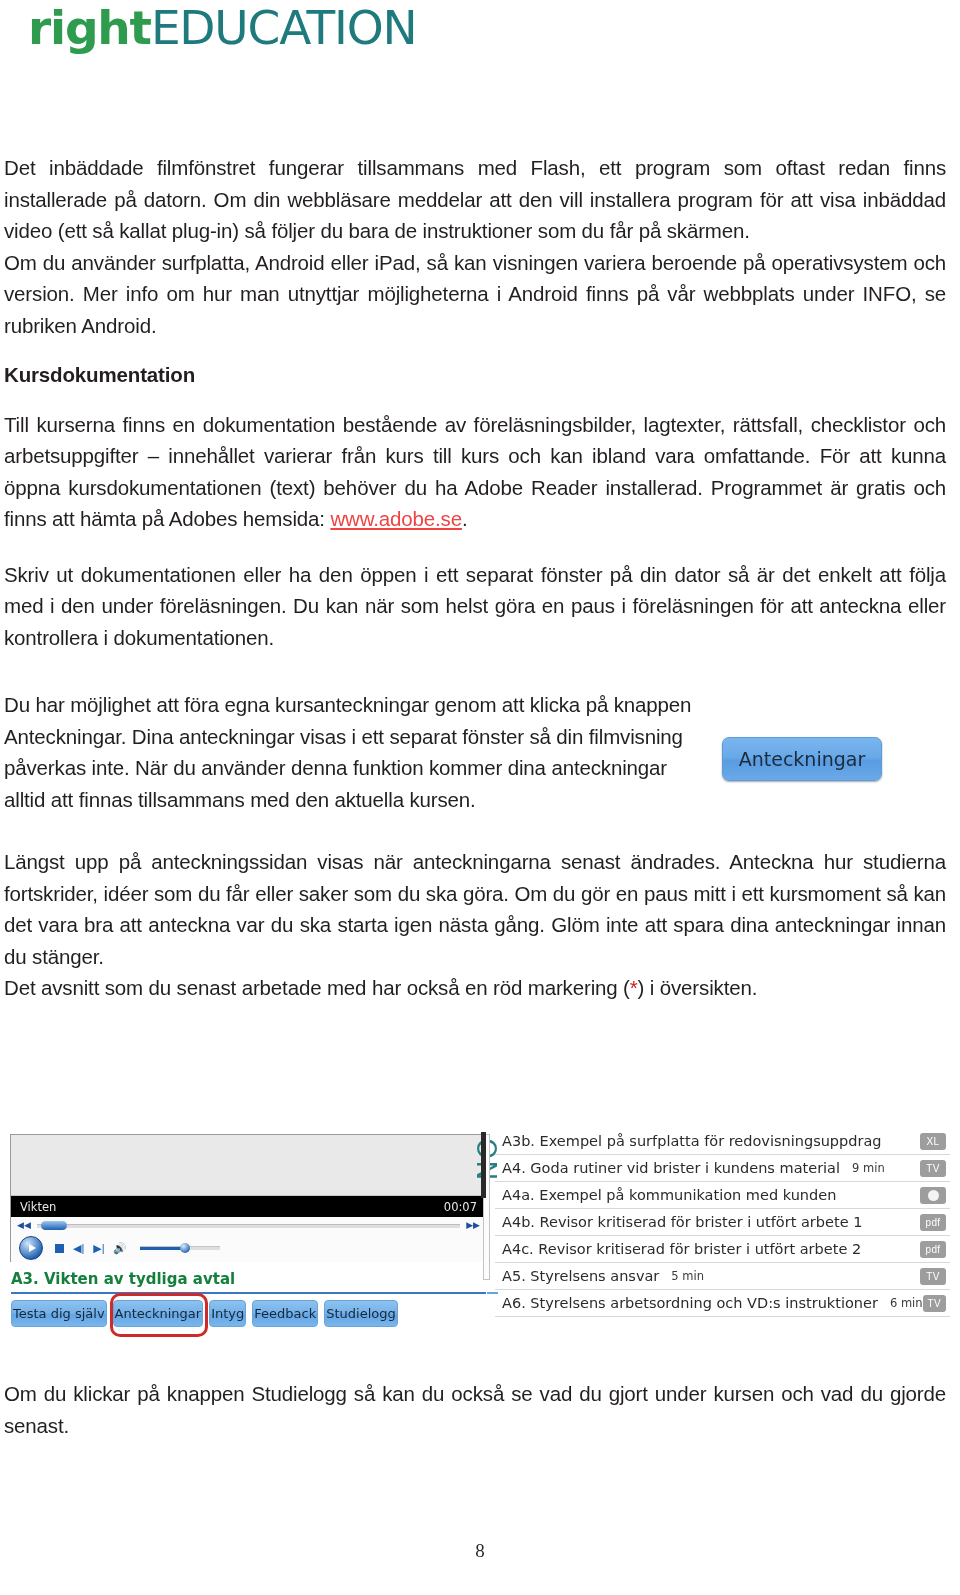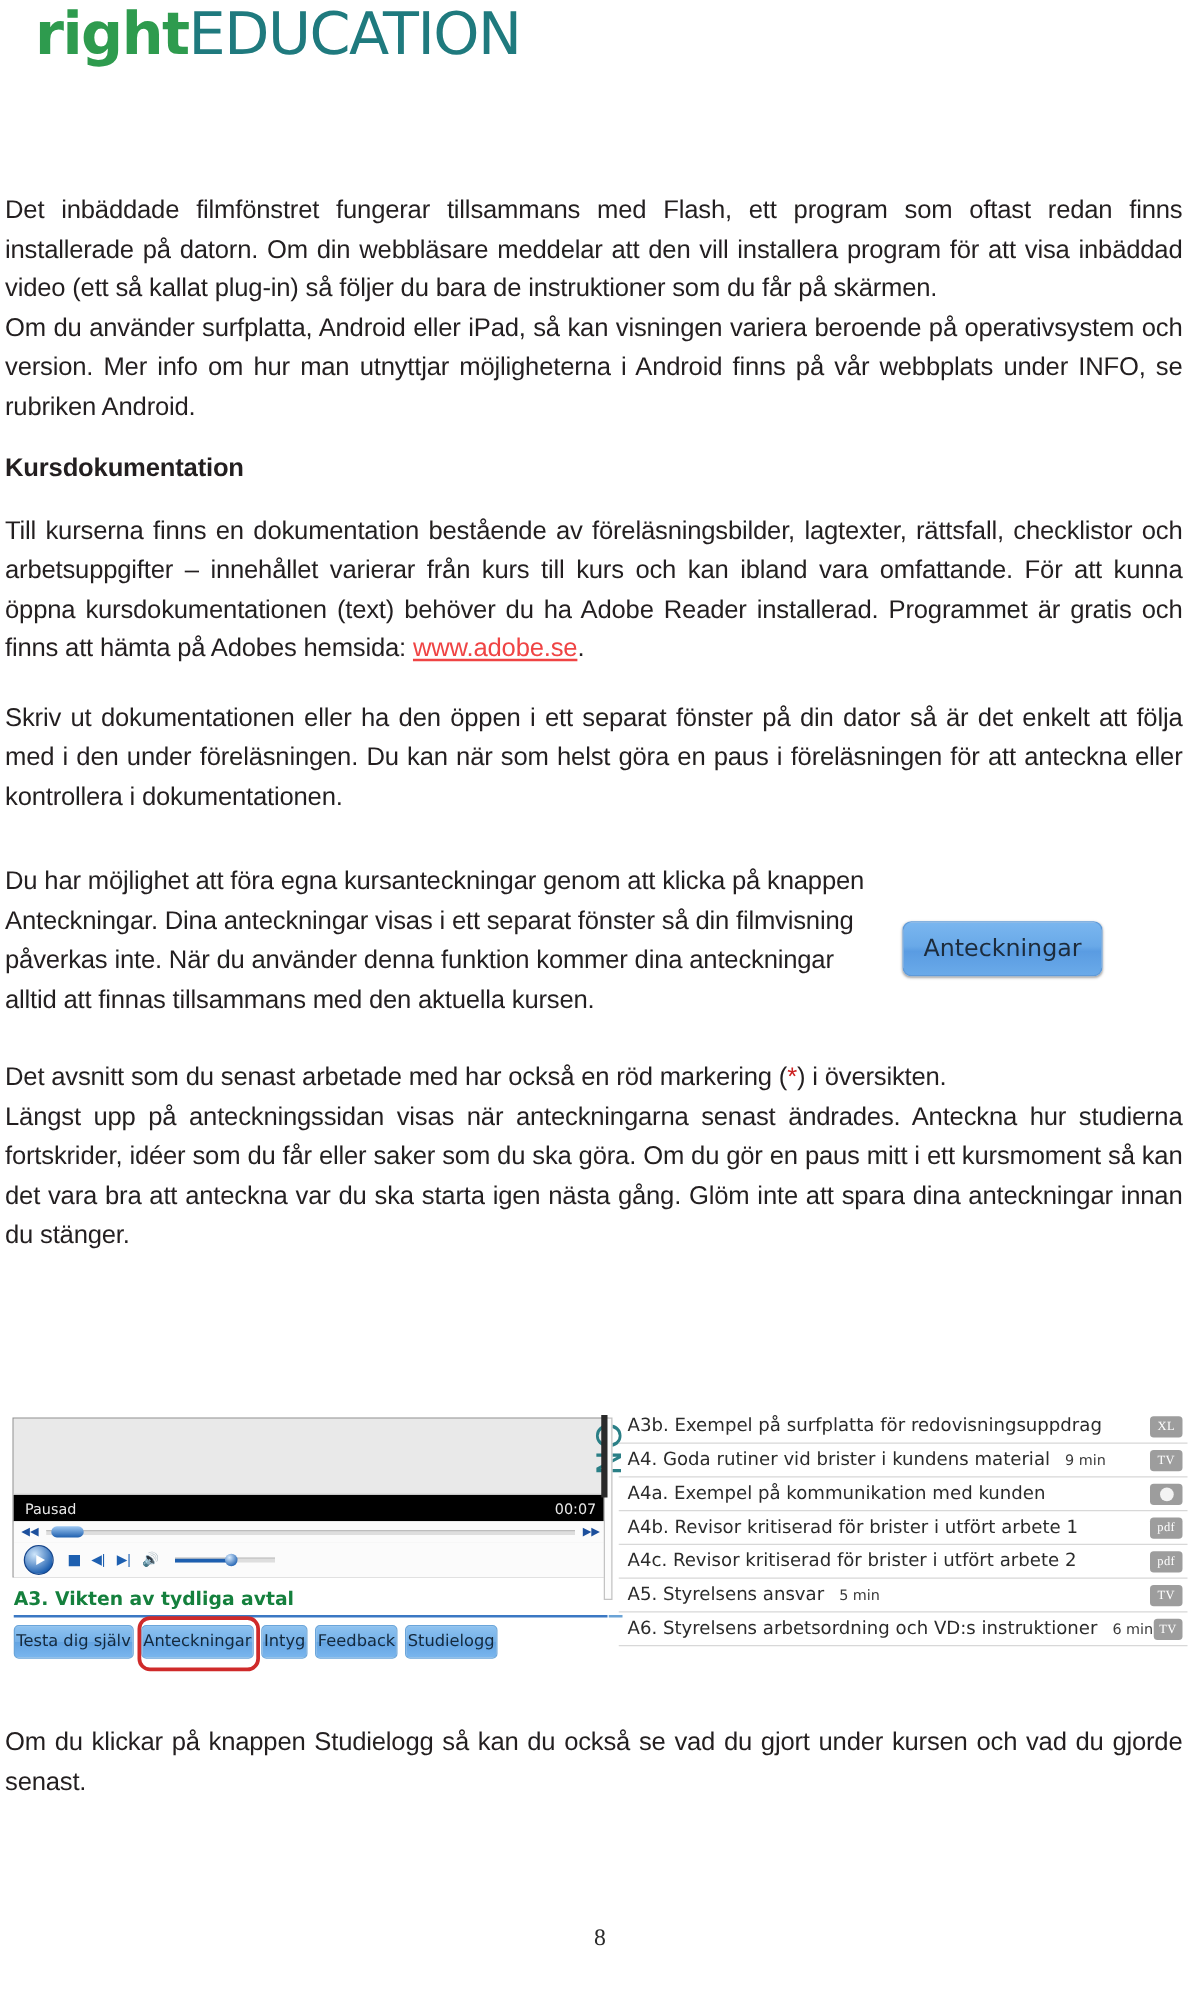--- a/index.html
+++ b/index.html
@@ -323,21 +323,21 @@
     margin-right: 4px;
     width: 26px;
     height: 17px;
     border-radius: 3px;
     background: #9d9d9d;
     color: #ffffff;
     font-size: 10px;
     display: flex;
     align-items: center;
     justify-content: center;
-    font-family: Liberation Serif, serif;
+    font-family: Liberation Sans, sans-serif;
     letter-spacing: 0.3px;
   }
   .cl-badge.disc {
     background: #9d9d9d;
   }
   .cl-badge.disc::after {
     content: "";
     width: 11px;
     height: 11px;
     border-radius: 50%;
@@ -412,38 +412,38 @@
 
     <div class="spacer-sm"></div>
 
 
     <div class="spacer-sm"></div>
 
     <p class="body para-with-button">Du har möjlighet att föra egna kursanteckningar genom att klicka på knappen Anteckningar. Dina anteckningar visas i ett separat fönster så din filmvisning påverkas inte. När du använder denna funktion kommer dina anteckningar alltid att finnas tillsammans med den aktuella kursen.</p>
 
     <div class="spacer-lg"></div>
 
+    <p class="body just">Längst upp på anteckningssidan visas när anteckningarna senast ändrades. Anteckna hur studierna fortskrider, idéer som du får eller saker som du ska göra. Om du gör en paus mitt i ett kursmoment så kan det vara bra att anteckna var du ska starta igen nästa gång. Glöm inte att spara dina anteckningar innan du stänger.</p>
+
     <p class="body just"><span>Det avsnitt som du senast arbetade med har också en röd markering (</span><span class="redstar">*</span><span>) i översikten.</span></p>
-
-    <p class="body just">Längst upp på anteckningssidan visas när anteckningarna senast ändrades. Anteckna hur studierna fortskrider, idéer som du får eller saker som du ska göra. Om du gör en paus mitt i ett kursmoment så kan det vara bra att anteckna var du ska starta igen nästa gång. Glöm inte att spara dina anteckningar innan du stänger.</p>
 
   </div>
 
   <div class="notes-wrap">
     <div class="notes-btn">Anteckningar</div>
   </div>
 
   <div class="shot">
 
     <div class="player">
       <div class="player-stage">
         <div class="stage-no">NO</div>
       </div>
       <div class="player-status">
-        <span>Pausad</span>
+        <span>Vikten</span>
         <span>00:07</span>
       </div>
       <div class="player-seek">
         <span class="mini-icon">◀◀</span>
         <div class="seek-track">
           <div class="seek-thumb"></div>
         </div>
         <span class="mini-icon">▶▶</span>
       </div>
       <div class="player-controls">

